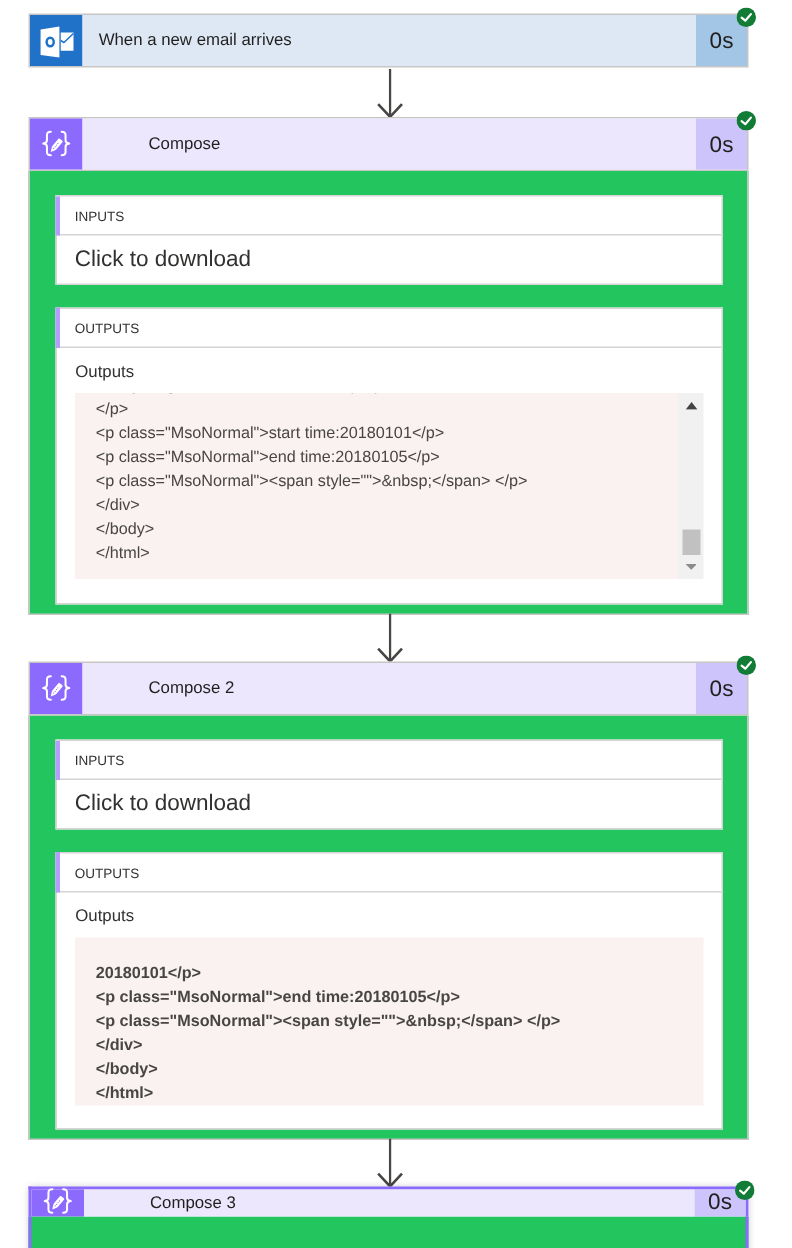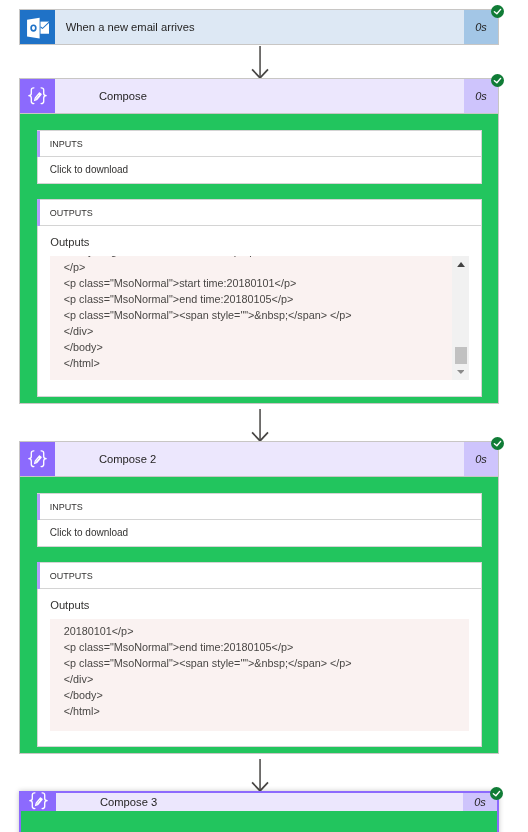--- a/index.html
+++ b/index.html
@@ -9,21 +9,21 @@
     font-family:"Liberation Sans",sans-serif;
   }
   #stage{position:relative;width:528px;height:832px;overflow:hidden;}
 
   
   .node{position:absolute;left:19px;width:480px;}
   .card{position:relative;display:flex;height:36px;box-sizing:border-box;border:1px solid #c8c6c4;}
   .card .icon{flex:0 0 35px;width:35px;display:flex;align-items:center;justify-content:center;}
   .card .icon svg{display:block;}
   .card .title{flex:1 1 auto;display:flex;align-items:center;padding-left:10.8px;font-size:11.2px;color:#201f1e;}
-  .card .dur{flex:0 0 34px;width:34px;display:flex;align-items:center;justify-content:center;font-size:11px;color:#201f1e;font-style:italic;}
+  .card .dur{flex:0 0 34px;width:34px;display:flex;align-items:center;justify-content:center;font-size:15px;color:#201f1e;}
   .theme-blue   .title{background:#dde8f4;}
   .theme-blue   .dur  {background:#a3c6e6;}
   .theme-blue   .icon {background:#1f72c7;}
   .theme-purple .title{background:#ece7fd;padding-left:44px;}
   .theme-purple .dur  {background:#cec4fc;}
   .theme-purple .icon {background:#8c6afd;}
   .card.selected{border:2px solid #8c6afd;border-bottom:none;height:20px;}
   [data-name="flow-step-compose-3"]{box-shadow:0 0 5px rgba(0,0,0,.22);}
   .badge{position:absolute;right:-6.2px;top:-5.5px;width:13px;height:13px;}
   .badge svg{display:block;}
@@ -34,21 +34,21 @@
   .body.selected-body{border:2px solid #8c6afd;border-top:none;height:40px;padding:0;}
   .panel{border:1px solid #d4d4d4;box-sizing:border-box;background:#fff;}
   .panel + .panel{margin-top:15px;}
   .panel-head{display:flex;align-items:center;height:26.3px;box-sizing:border-box;
               border-bottom:1px solid #d4d4d4;position:relative;}
   .panel-head::before{content:"";position:absolute;left:-0.8px;top:-0.5px;bottom:-1px;width:3.5px;background:#b49dfb;}
   .panel-head span{font-size:9px;color:#323130;padding-left:12.3px;letter-spacing:0;}
   .panel-body{padding:0 13.1px 0 12.3px;}
   .outputs-body{padding-left:12.7px;padding-right:12.5px;}
   .outputs-body{padding-bottom:15.4px;}
-  .dl-text{font-size:10px;color:#323130;display:block;padding:7.2px 0 7.5px;}
+  .dl-text{font-size:15px;color:#323130;display:block;padding:7.2px 0 7.5px;}
   .out-label{font-size:11.2px;color:#323130;display:block;padding:9.3px 0 0 0;margin:0 0 8.1px 0;}
   .code{position:relative;background:#faf2f1;box-sizing:border-box;overflow:hidden;}
   .code .codeinner{padding:0 0 0 13.6px;}
   .code pre{margin:0;font-family:"Liberation Sans",sans-serif;font-size:10.8px;
             line-height:16px;color:#484644;white-space:pre;}
 
   
   .sb{position:absolute;top:0;right:-0.9px;width:17.3px;height:100%;background:#f1f1f1;}
   .sb .sb-arrow{position:absolute;left:0;width:17px;display:flex;
                 align-items:center;justify-content:center;}
@@ -215,21 +215,21 @@
         </div>
       </div>
 
       <div class="panel" data-name="outputs-panel">
         <div class="panel-head" data-name="outputs-panel-header">
           <span data-name="outputs-panel-title">OUTPUTS</span>
         </div>
         <div class="panel-body outputs-body" data-name="outputs-panel-body">
           <span class="out-label" data-name="outputs-label">Outputs</span>
           <div class="code" style="height:112.1px;" data-name="outputs-code-block">
-            <div class="codeinner" style="padding-top:4px;">
+            <div class="codeinner" style="padding-top:16px;font-weight:bold;">
               <pre data-name="outputs-code-text">20180101&lt;/p&gt;
 &lt;p class="MsoNormal"&gt;end time:20180105&lt;/p&gt;
 &lt;p class="MsoNormal"&gt;&lt;span style=""&gt;&amp;nbsp;&lt;/span&gt; &lt;/p&gt;
 &lt;/div&gt;
 &lt;/body&gt;
 &lt;/html&gt;</pre>
             </div>
           </div>
         </div>
       </div>

